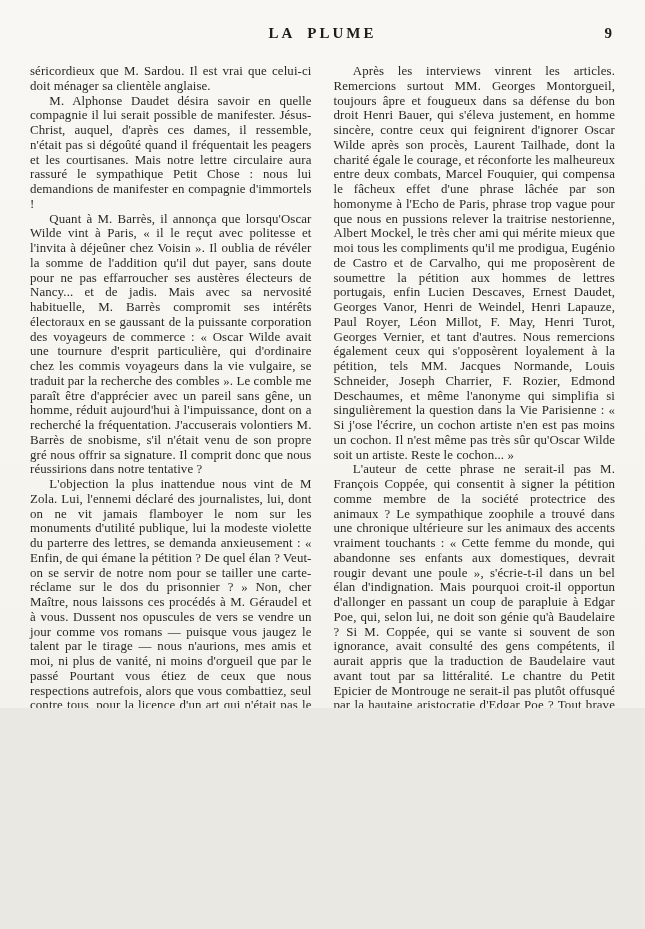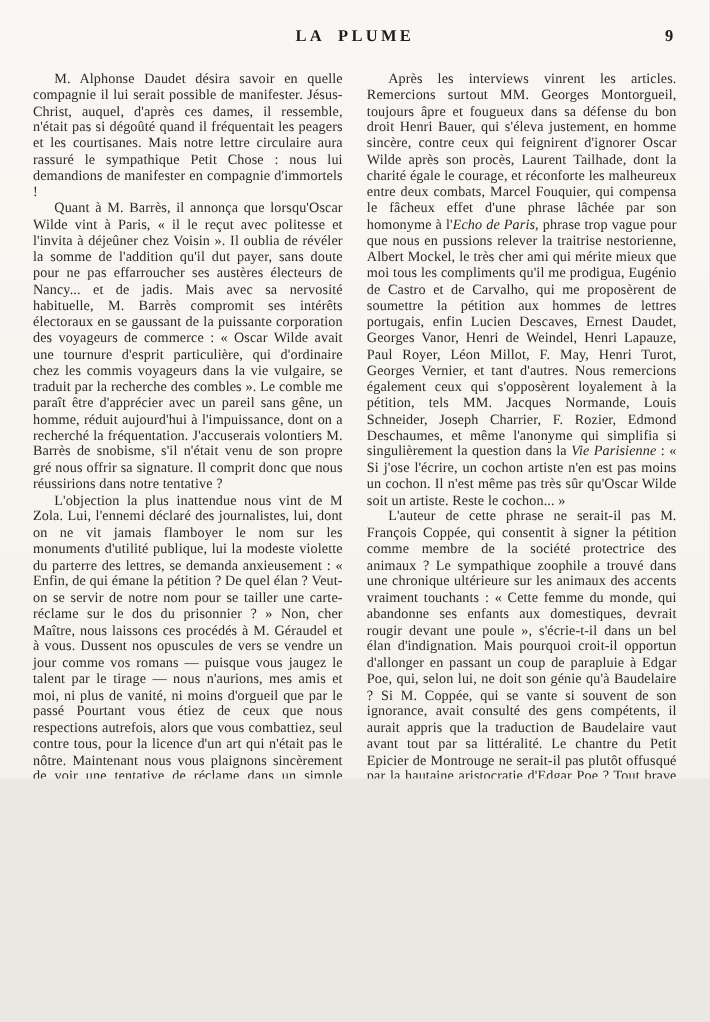--- a/index.html
+++ b/index.html
@@ -59,33 +59,33 @@
     -webkit-hyphens: auto;
   }
   .column p {
     margin: 0;
     text-indent: 1.5em;
   }
   .column p.continuation {
     text-indent: 0;
   }
   .italic {
-    font-style: italic;
   }
 </style>
 </head>
 <body>
 
 <div class="page">
   <div class="masthead">
     <div class="journal-title">LA PLUME</div>
     <div class="page-number">9</div>
   </div>
   <div class="columns">
     <div class="column">
+        <p class="continuation"><span>séricordieux que M. Sardou. Il est vrai que celui-ci doit ménager sa clientèle anglaise.</span></p>
         <p><span>M. Alphonse Daudet désira savoir en quelle compagnie il lui serait possible de manifester. Jésus-Christ, auquel, d'après ces dames, il ressemble, n'était pas si dégoûté quand il fréquentait les peagers et les courtisanes. Mais notre lettre circulaire aura rassuré le sympathique Petit Chose : nous lui demandions de manifester en compagnie d'immortels !</span></p>
         <p><span>Quant à M. Barrès, il annonça que lorsqu'Oscar Wilde vint à Paris, « il le reçut avec politesse et l'invita à déjeûner chez Voisin ». Il oublia de révéler la somme de l'addition qu'il dut payer, sans doute pour ne pas effarroucher ses austères électeurs de Nancy... et de jadis. Mais avec sa nervosité habituelle, M. Barrès compromit ses intérêts électoraux en se gaussant de la puissante corporation des voyageurs de commerce : « Oscar Wilde avait une tournure d'esprit particulière, qui d'ordinaire chez les commis voyageurs dans la vie vulgaire, se traduit par la recherche des combles ». Le comble me paraît être d'apprécier avec un pareil sans gêne, un homme, réduit aujourd'hui à l'impuissance, dont on a recherché la fréquentation. J'accuserais volontiers M. Barrès de snobisme, s'il n'était venu de son propre gré nous offrir sa signature. Il comprit donc que nous réussirions dans notre tentative ?</span></p>
         <p><span>L'objection la plus inattendue nous vint de M Zola. Lui, l'ennemi déclaré des journalistes, lui, dont on ne vit jamais flamboyer le nom sur les monuments d'utilité publique, lui la modeste violette du parterre des lettres, se demanda anxieusement : « Enfin, de qui émane la pétition ? De quel élan ? Veut-on se servir de notre nom pour se tailler une carte-réclame sur le dos du prisonnier ? » Non, cher Maître, nous laissons ces procédés à M. Géraudel et à vous. Dussent nos opuscules de vers se vendre un jour comme vos romans — puisque vous jaugez le talent par le tirage — nous n'aurions, mes amis et moi, ni plus de vanité, ni moins d'orgueil que par le passé Pourtant vous étiez de ceux que nous respections autrefois, alors que vous combattiez, seul contre tous, pour la licence d'un art qui n'était pas le nôtre. Maintenant nous vous plaignons sincèrement de voir une tentative de réclame dans un simple mouvement de pitié et d'indignation. Entrez vite sous la coupole, et regagnez votre indépendance !</span></p>
       </div>
     <div class="column">
         <p><span>Après les interviews vinrent les articles. Remercions surtout MM. Georges Montorgueil, toujours âpre et fougueux dans sa défense du bon droit Henri Bauer, qui s'éleva justement, en homme sincère, contre ceux qui feignirent d'ignorer Oscar Wilde après son procès, Laurent Tailhade, dont la charité égale le courage, et réconforte les malheureux entre deux combats, Marcel Fouquier, qui compensa le fâcheux effet d'une phrase lâchée par son homonyme à l'</span><span class="italic">Echo de Paris</span><span>, phrase trop vague pour que nous en pussions relever la traitrise nestorienne, Albert Mockel, le très cher ami qui mérite mieux que moi tous les compliments qu'il me prodigua, Eugénio de Castro et de Carvalho, qui me proposèrent de soumettre la pétition aux hommes de lettres portugais, enfin Lucien Descaves, Ernest Daudet, Georges Vanor, Henri de Weindel, Henri Lapauze, Paul Royer, Léon Millot, F. May, Henri Turot, Georges Vernier, et tant d'autres. Nous remercions également ceux qui s'opposèrent loyalement à la pétition, tels MM. Jacques Normande, Louis Schneider, Joseph Charrier, F. Rozier, Edmond Deschaumes, et même l'anonyme qui simplifia si singulièrement la question dans la </span><span class="italic">Vie Parisienne</span><span> : « Si j'ose l'écrire, un cochon artiste n'en est pas moins un cochon. Il n'est même pas très sûr qu'Oscar Wilde soit un artiste. Reste le cochon... »</span></p>
         <p><span>L'auteur de cette phrase ne serait-il pas M. François Coppée, qui consentit à signer la pétition comme membre de la société protectrice des animaux ? Le sympathique zoophile a trouvé dans une chronique ultérieure sur les animaux des accents vraiment touchants : « Cette femme du monde, qui abandonne ses enfants aux domestiques, devrait rougir devant une poule », s'écrie-t-il dans un bel élan d'indignation. Mais pourquoi croit-il opportun d'allonger en passant un coup de parapluie à Edgar Poe, qui, selon lui, ne doit son génie qu'à Baudelaire ? Si M. Coppée, qui se vante si souvent de son ignorance, avait consulté des gens compétents, il aurait appris que la traduction de Baudelaire vaut avant tout par sa littéralité. Le chantre du Petit Epicier de Montrouge ne serait-il pas plutôt offusqué par la hautaine aristocratie d'Edgar Poe ? Tout brave homme qu'il se dise, il n'est pas exempt des mesquines jalousies de la bourgeoisie, et je gage qu'un jour il voudra nous</span></p>
       </div>
   </div>
 </div>

